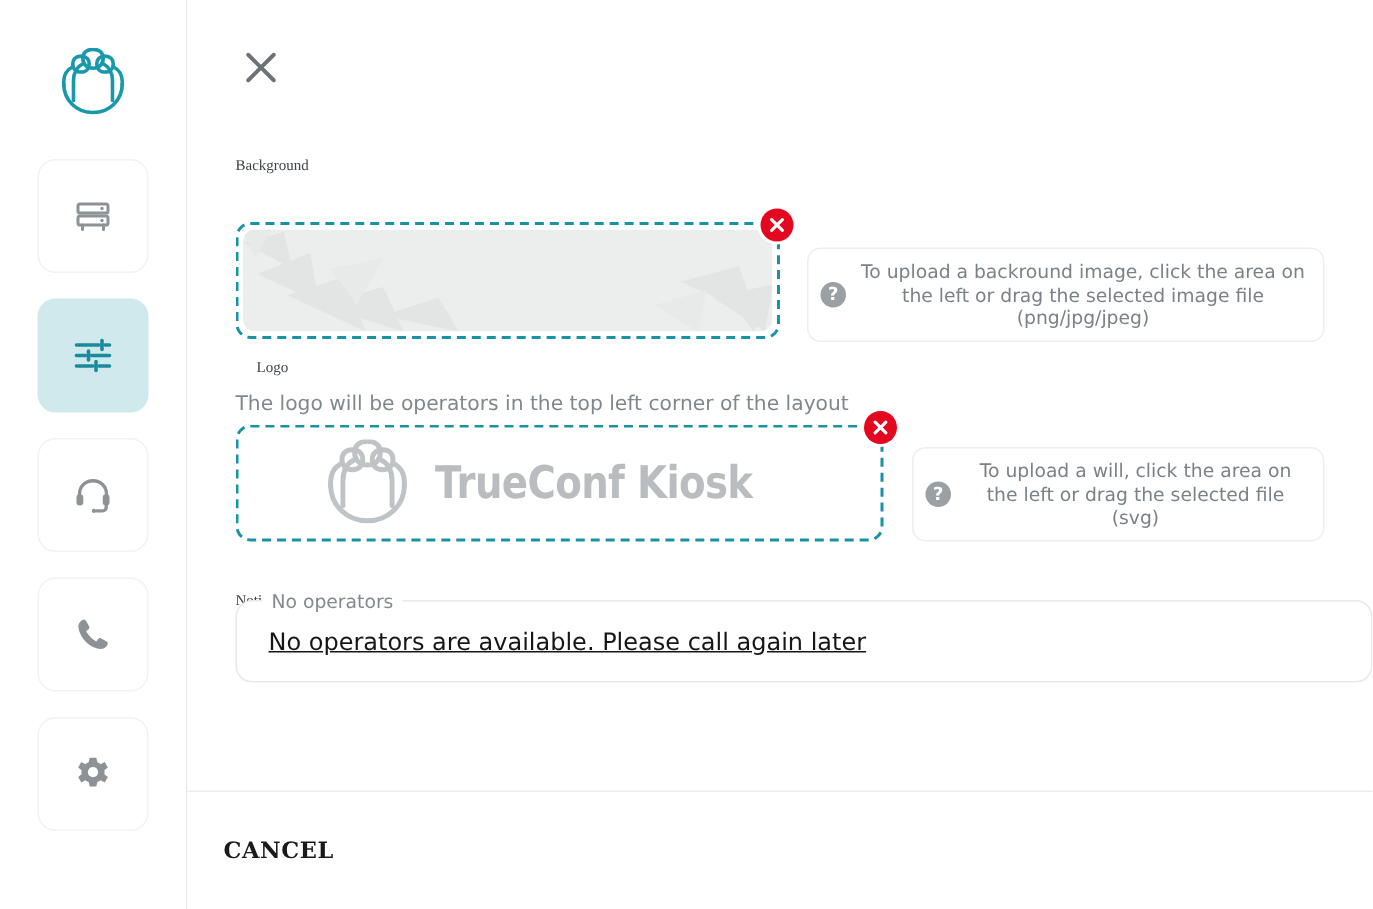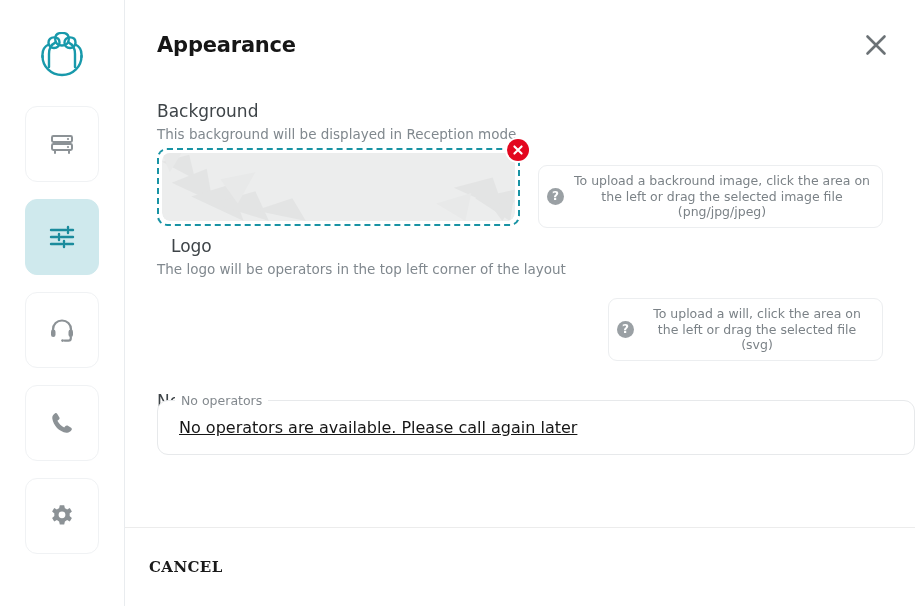--- a/index.html
+++ b/index.html
@@ -77,23 +77,24 @@
     line-height: 26px;
   }
   .close-btn {
     width: 34px; height: 34px;
     display: flex; align-items: center; justify-content: center;
     cursor: pointer;
     margin-top: -4px;
   }
 
   .section-label {
-    font-size: 17px;
+    font-size: 10px;
     color: #3e4448;
     line-height: 14px;
+    font-family: Liberation Serif, serif;
   }
   .section-sub {
     font-size: 13.5px;
     color: #80888e;
     line-height: 17px;
     margin-top: 4px;
   }
 
   
   .dropzone {
@@ -318,30 +319,28 @@
         <circle cx="15" cy="13.8" r="3.4" fill="#ffffff"></circle>
       </svg>
     </div>
 
   </aside>
 
   <section class="panel">
     <div class="panel-body">
 
       <div class="title-row">
-        <h1 class="panel-title">Appearance</h1>
         <div class="close-btn">
           <svg width="26" height="26" viewBox="0 0 26 26">
             <path d="M4.5 4.5 L21.5 21.5 M21.5 4.5 L4.5 21.5" stroke="#6c7276" stroke-width="2.6" stroke-linecap="round"></path>
           </svg>
         </div>
       </div>
 
       <div style="position:absolute; left:32px; top:104px;" class="section-label">Background</div>
-      <div style="position:absolute; left:32px; top:122px;" class="section-sub">This background will be displayed in Reception mode</div>
 
       <div class="dropzone" style="left:32px; top:148px; position:absolute; width:363px; height:78px;">
         <div class="dz-inner">
           <div class="bg-preview">
             <svg viewBox="0 0 363 78" preserveAspectRatio="none">
               <g fill="#e3e4e4">
                 <polygon points="0,10 28,2 34,30"></polygon>
                 <polygon points="10,34 46,18 52,56"></polygon>
                 <polygon points="30,50 70,36 84,78"></polygon>
                 <polygon points="52,58 96,44 110,78"></polygon>
@@ -366,20 +365,44 @@
       </div>
 
       <div class="hint" style="left:413px; top:165px; width:345px;">
         <span class="hint-q">?</span>
         <span class="hint-text">To upload a backround image, click the area on the left or drag the selected image file (png/jpg/jpeg)</span>
       </div>
 
       <div style="position:absolute; left:32px; top:239px;margin-left:14px;" class="section-label">Logo</div>
       <div style="position:absolute; left:32px; top:257px;" class="section-sub">The logo will be operators in the top left corner of the layout</div>
 
+      <div class="dropzone" style="left:32px; top:283px; position:absolute; width:432px; height:78px;">
+        <div class="dz-inner">
+          <div class="logo-preview">
+            <svg width="70" height="58" viewBox="0 0 52 46">
+              <g fill="none" stroke="#bfc3c5" stroke-width="2.6" stroke-linejoin="round" stroke-linecap="round">
+                <path d="M18 16 C14.5 16 12.5 13.6 12.5 10.6 C12.5 7.6 14.5 5.4 18 5.4 C21.5 5.4 23.5 7.6 23.5 10.6 C23.5 13.6 21.5 16 18 16 Z"></path>
+                <path d="M34 16 C30.5 16 28.5 13.6 28.5 10.6 C28.5 7.6 30.5 5.4 34 5.4 C37.5 5.4 39.5 7.6 39.5 10.6 C39.5 13.6 37.5 16 34 16 Z"></path>
+                <path d="M26 13.5 C21.6 13.5 19.2 10.5 19.2 6.9 C19.2 3.3 21.6 0.9 26 0.9 C30.4 0.9 32.8 3.3 32.8 6.9 C32.8 10.5 30.4 13.5 26 13.5 Z"></path>
+                <path d="M12.5 12.5 C9 14.3 6.5 17.8 6.5 22.4 L6.5 25"></path>
+                <path d="M39.5 12.5 C43 14.3 45.5 17.8 45.5 22.4 L45.5 25"></path>
+                <path d="M6.5 24 C6.5 34.5 14.8 43 26 43 C37.2 43 45.5 34.5 45.5 24"></path>
+                <path d="M19.2 10.6 C14.6 12.8 13 17 13 22 L13 35"></path>
+                <path d="M32.8 10.6 C37.4 12.8 39 17 39 22 L39 35"></path>
+              </g>
+            </svg>
+            <span class="logo-word">TrueConf Kiosk</span>
+          </div>
+        </div>
+        <div class="remove-badge" style="right:-11px; top:-11px;">
+          <svg width="12" height="12" viewBox="0 0 12 12">
+            <path d="M2.4 2.4 L9.6 9.6 M9.6 2.4 L2.4 9.6" stroke="#ffffff" stroke-width="2.1" stroke-linecap="round"></path>
+          </svg>
+        </div>
+      </div>
 
       <div class="hint" style="left:483px; top:298px; width:275px;">
         <span class="hint-q">?</span>
         <span class="hint-text">To upload a will, click the area on the left or drag the selected file (svg)</span>
       </div>
 
       <div style="position:absolute; left:32px; top:394px;" class="section-label">Notifications</div>
 
       <div class="field" style="left:32px; top:400px; width:758px; height:55px;">
         <span class="field-legend">No operators</span>

